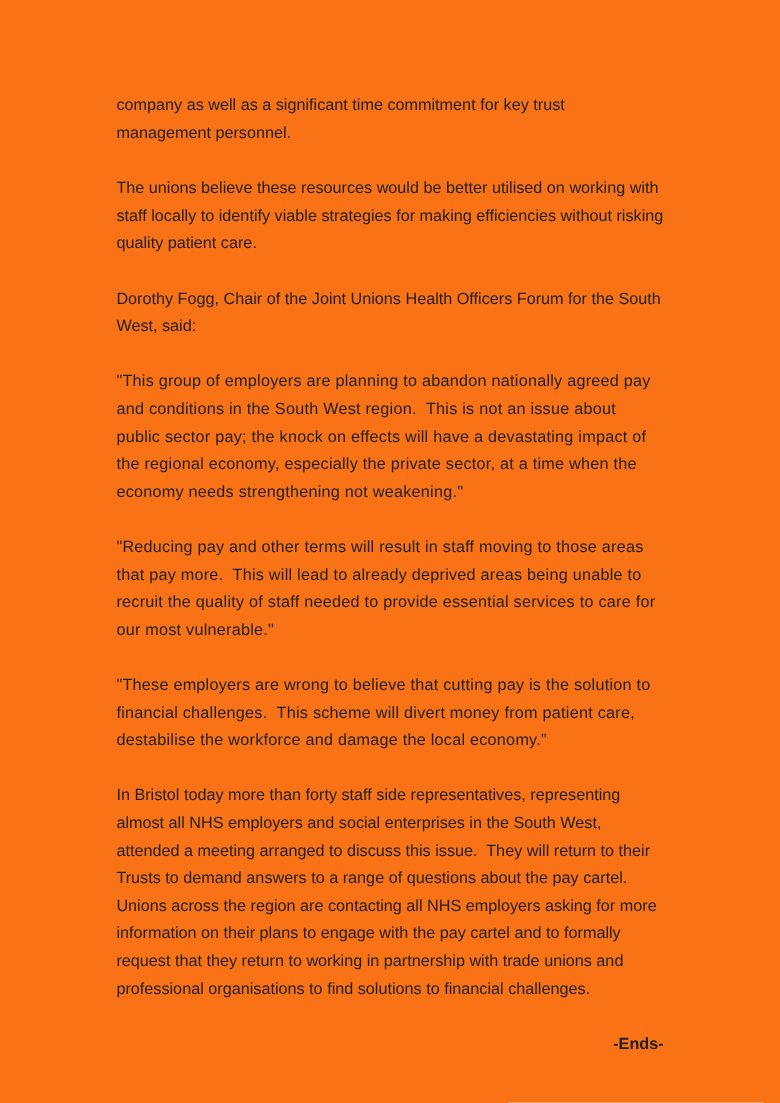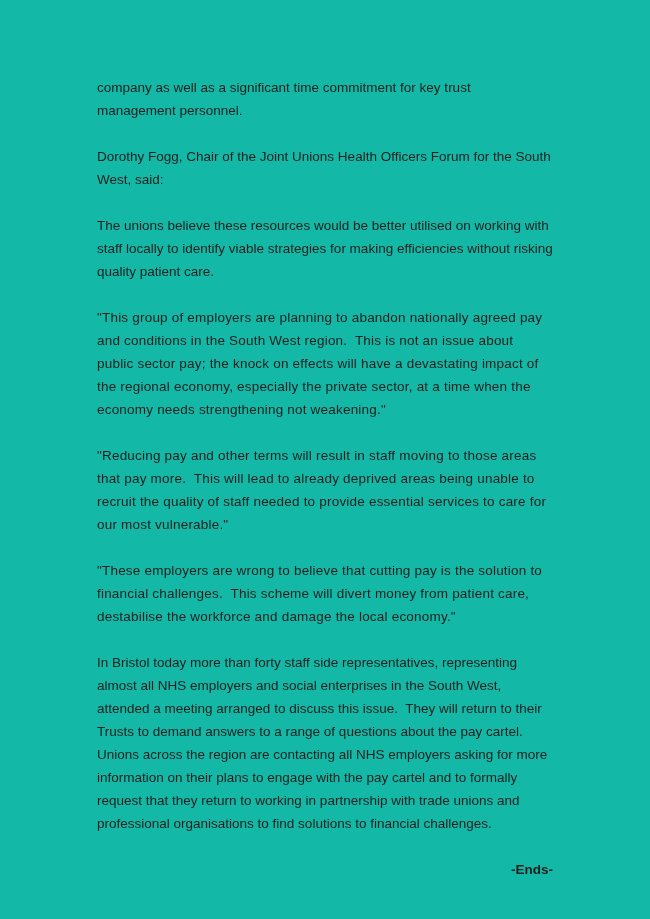--- a/index.html
+++ b/index.html
@@ -10,21 +10,21 @@
   body {
     width: 650px;
     height: 919px;
     overflow: hidden;
   }
   .page {
     box-sizing: border-box;
     width: 650px;
     height: 919px;
     padding: 76px 97px 0 97px;
-    background: #14b8a6;
+    background: #f97316;
     font-family: "Liberation Sans", sans-serif;
     font-size: 13.5px;
     line-height: 23px;
     color: #1f1f1f;
   }
   .para {
     margin: 0 0 23px 0;
     white-space: pre-wrap;
     text-align: left;
   }
@@ -37,23 +37,23 @@
     font-weight: bold;
     white-space: pre-wrap;
   }
 </style>
 </head>
 <body>
 
 <div class="page">
   <p class="para">company as well as a significant time commitment for key trust management personnel.</p>
 
+  <p class="para">The unions believe these resources would be better utilised on working with staff locally to identify viable strategies for making efficiencies without risking quality patient care.</p>
+
   <p class="para">Dorothy Fogg, Chair of the Joint Unions Health Officers Forum for the South West, said:</p>
-
-  <p class="para">The unions believe these resources would be better utilised on working with staff locally to identify viable strategies for making efficiencies without risking quality patient care.</p>
 
   <p class="para quote">"This group of employers are planning to abandon nationally agreed pay and conditions in the South West region.  This is not an issue about public sector pay; the knock on effects will have a devastating impact of the regional economy, especially the private sector, at a time when the economy needs strengthening not weakening."</p>
 
   <p class="para quote">"Reducing pay and other terms will result in staff moving to those areas that pay more.  This will lead to already deprived areas being unable to recruit the quality of staff needed to provide essential services to care for our most vulnerable."</p>
 
   <p class="para quote">"These employers are wrong to believe that cutting pay is the solution to financial challenges.  This scheme will divert money from patient care, destabilise the workforce and damage the local economy."</p>
 
   <p class="para">In Bristol today more than forty staff side representatives, representing almost all NHS employers and social enterprises in the South West, attended a meeting arranged to discuss this issue.  They will return to their Trusts to demand answers to a range of questions about the pay cartel.  Unions across the region are contacting all NHS employers asking for more information on their plans to engage with the pay cartel and to formally request that they return to working in partnership with trade unions and professional organisations to find solutions to financial challenges.</p>
 
   <p class="ends">-Ends-</p>

